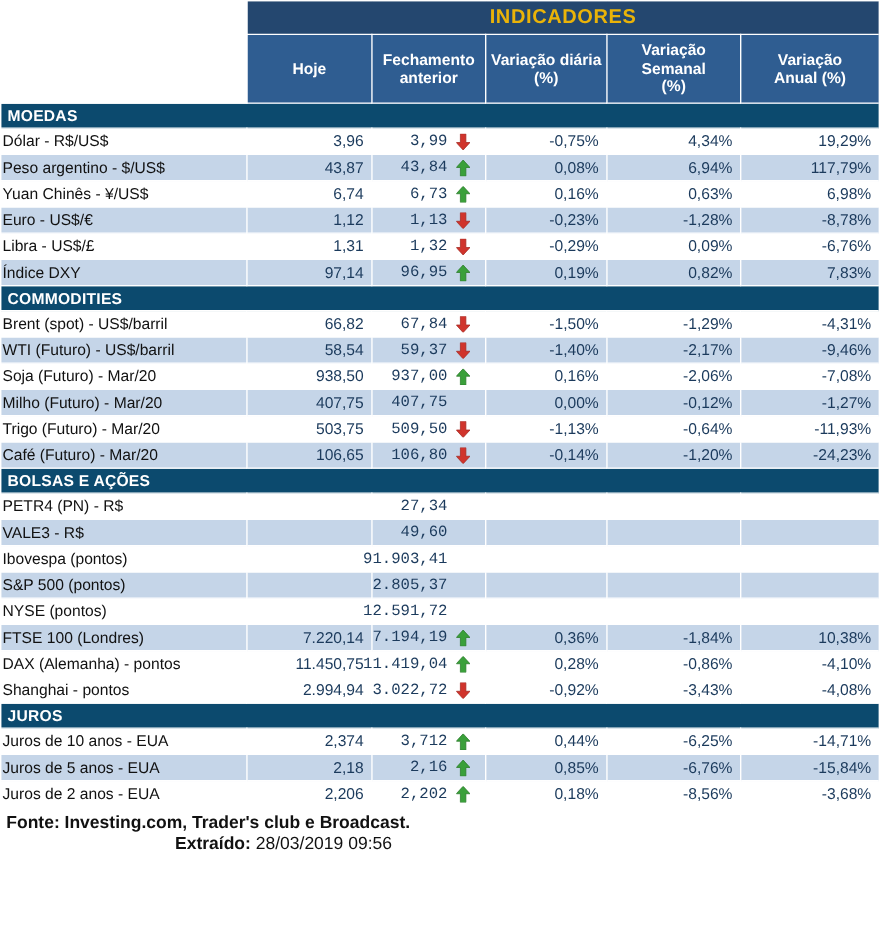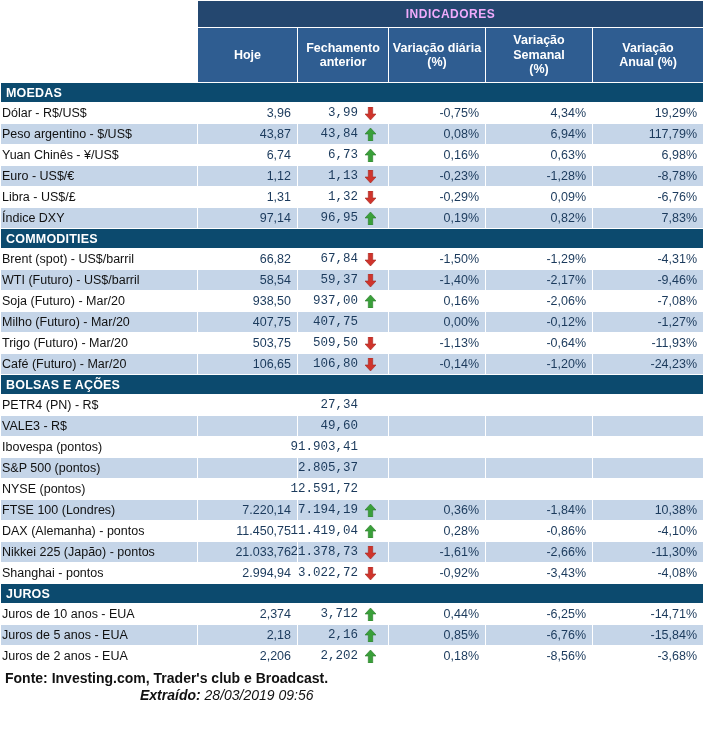--- a/index.html
+++ b/index.html
@@ -26,23 +26,23 @@
     width: 703px;
     table-layout: fixed;
   }
   td, th {
     padding: 0;
     margin: 0;
   }
   
   .title-row td {
     background: #24476f;
-    color: #f0abfc;
+    color: #eab308;
     font-weight: bold;
-    font-size: 12px;
+    font-size: 16px;
     text-align: center;
     height: 26px;
     letter-spacing: 0.5px;
     border: 1px solid #ffffff;
   }
   .title-left {
     background: #ffffff !important;
     border: none !important;
   }
   
@@ -125,21 +125,20 @@
   }
   .footer .line1 {
     font-weight: bold;
     padding: 3px 0 0 5px;
     color: #111111;
   }
   .footer .line2 {
     padding: 1px 0 0 140px;
     color: #111111;
     font-weight: bold;
-    font-style: italic;
   }
   .footer .line2 .val { font-weight: normal; }
 </style>
 </head>
 <body>
 
 <div class="page">
   <table class="ind">
     <colgroup>
       <col style="width:197px">
@@ -463,37 +462,20 @@
                 <svg width="11" height="13" viewBox="0 0 11 13">
                   <polygon points="5.5,0 11,6 7.7,6 7.7,13 3.3,13 3.3,6 0,6" fill="#3aa03a" stroke="#2a7a2a" stroke-width="0.6"></polygon>
                 </svg>
               </span>
             </div>
           </td>
           <td class="num">0,28%</td>
           <td class="num">-0,86%</td>
           <td class="num">-4,10%</td>
         </tr>
-        <tr class="data even">
-          <td class="label">Nikkei 225 (Japão) - pontos</td>
-          <td class="num">21.033,76</td>
-          <td class="num">
-            <div class="prev-wrap">
-              <span class="prev-val">21.378,73</span>
-              <span class="arrow">
-                <svg width="11" height="13" viewBox="0 0 11 13">
-                  <polygon points="5.5,13 0,7 3.3,7 3.3,0 7.7,0 7.7,7 11,7" fill="#d0342c" stroke="#a32820" stroke-width="0.6"></polygon>
-                </svg>
-              </span>
-            </div>
-          </td>
-          <td class="num">-1,61%</td>
-          <td class="num">-2,66%</td>
-          <td class="num">-11,30%</td>
-        </tr>
         <tr class="data odd">
           <td class="label">Shanghai - pontos</td>
           <td class="num">2.994,94</td>
           <td class="num">
             <div class="prev-wrap">
               <span class="prev-val">3.022,72</span>
               <span class="arrow">
                 <svg width="11" height="13" viewBox="0 0 11 13">
                   <polygon points="5.5,13 0,7 3.3,7 3.3,0 7.7,0 7.7,7 11,7" fill="#d0342c" stroke="#a32820" stroke-width="0.6"></polygon>
                 </svg>

